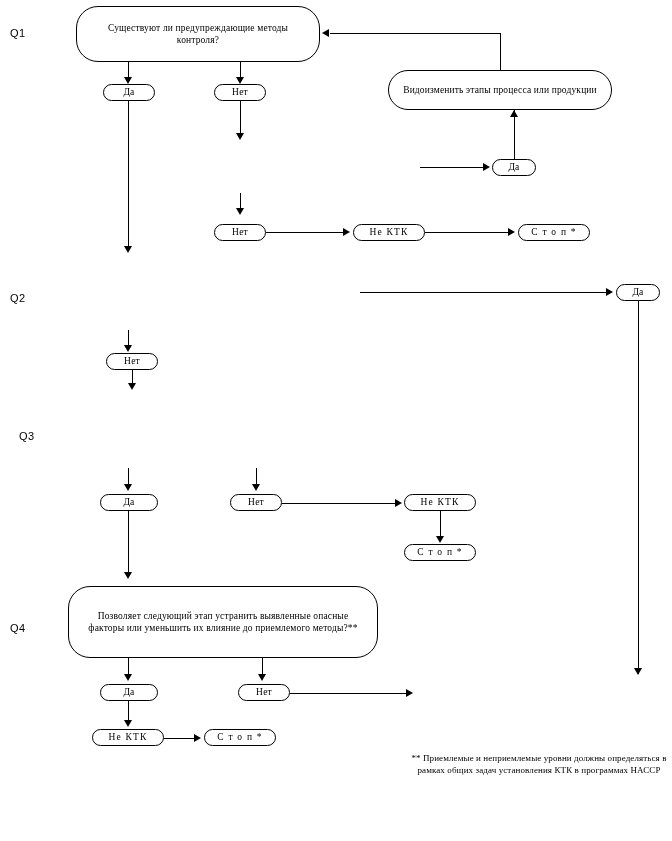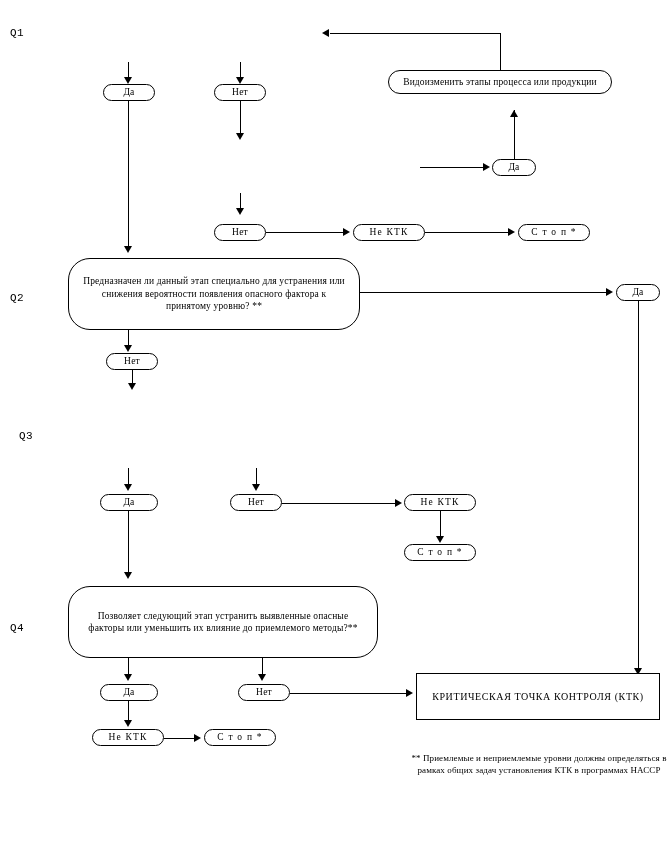--- a/index.html
+++ b/index.html
@@ -10,21 +10,21 @@
   #canvas{
     position:relative;
     width:672px;
     height:841px;
     background:#ffffff;
     overflow:hidden;
   }
   
   .abs{position:absolute;}
   .qlabel{
-    font-family:Liberation Mono, monospace;
+    font-family:Liberation Sans, sans-serif;
     font-size:11px;
     color:#000;
     letter-spacing:0.5px;
   }
   
   .rbox{
     position:absolute;
     border:1px solid #000;
     border-radius:22px;
     background:#fff;
@@ -97,30 +97,31 @@
 </head>
 <body>
 
 <div id="canvas">
 
   <div class="abs qlabel" style="left:10px;top:27px;">Q1</div>
   <div class="abs qlabel" style="left:10px;top:292px;">Q2</div>
   <div class="abs qlabel" style="left:19px;top:430px;">Q3</div>
   <div class="abs qlabel" style="left:10px;top:622px;">Q4</div>
 
+  <div class="rbox" style="left:76px;top:6px;width:244px;height:56px;">Существуют ли предупреждающие методы контроля?</div>
 
   <div class="vline" style="left:128px;top:62px;height:18px;"></div>
   <div class="arr-d" style="left:124px;top:77px;"></div>
   <div class="pill" style="left:103px;top:84px;width:52px;">Да</div>
 
   <div class="vline" style="left:240px;top:62px;height:18px;"></div>
   <div class="arr-d" style="left:236px;top:77px;"></div>
   <div class="pill" style="left:214px;top:84px;width:52px;">Нет</div>
 
-  <div class="rbox" style="left:388px;top:70px;width:224px;height:24px;">Видоизменить этапы процесса или продукции</div>
+  <div class="rbox" style="left:388px;top:70px;width:224px;height:40px;">Видоизменить этапы процесса или продукции</div>
 
   <div class="vline" style="left:500px;top:33px;height:37px;"></div>
   <div class="hline" style="left:330px;top:33px;width:170px;"></div>
   <div class="arr-l" style="left:322px;top:29px;"></div>
 
 
   <div class="vline" style="left:240px;top:101px;height:33px;"></div>
   <div class="arr-d" style="left:236px;top:133px;"></div>
 
   <div class="hline" style="left:420px;top:167px;width:66px;"></div>
@@ -135,21 +136,20 @@
   <div class="pill" style="left:214px;top:224px;width:52px;">Нет</div>
 
   <div class="hline" style="left:266px;top:232px;width:80px;"></div>
   <div class="arr-r" style="left:343px;top:228px;"></div>
   <div class="pill wide" style="left:353px;top:224px;width:72px;">Не КТК</div>
 
   <div class="hline" style="left:425px;top:232px;width:86px;"></div>
   <div class="arr-r" style="left:508px;top:228px;"></div>
   <div class="pill wide" style="left:518px;top:224px;width:72px;">С т о п *</div>
 
-  <div class="rbox" style="left:68px;top:258px;width:292px;height:72px;">Предназначен ли данный  этап специально для устранения или снижения вероятности появления опасного фактора  к принятому уровню? **</div>
 
   <div class="vline" style="left:128px;top:101px;height:146px;"></div>
   <div class="arr-d" style="left:124px;top:246px;"></div>
 
   <div class="hline" style="left:360px;top:292px;width:250px;"></div>
   <div class="arr-r" style="left:606px;top:288px;"></div>
   <div class="pill" style="left:616px;top:284px;width:44px;">Да</div>
 
   <div class="vline" style="left:638px;top:301px;height:373px;"></div>
   <div class="arr-d" style="left:634px;top:668px;"></div>
@@ -195,17 +195,16 @@
   <div class="arr-r" style="left:194px;top:734px;"></div>
   <div class="pill wide" style="left:204px;top:729px;width:72px;">С т о п *</div>
 
   <div class="vline" style="left:262px;top:658px;height:18px;"></div>
   <div class="arr-d" style="left:258px;top:674px;"></div>
   <div class="pill" style="left:238px;top:684px;width:52px;">Нет</div>
 
   <div class="hline" style="left:290px;top:693px;width:118px;"></div>
   <div class="arr-r" style="left:406px;top:689px;"></div>
 
-  <div class="sqbox" style="left:416px;top:673px;width:244px;height:47px;">КРИТИЧЕСКАЯ ТОЧКА КОНТРОЛЯ (КТК)</div>
 
   <div class="fnote" style="left:398px;top:752px;width:282px;">** Приемлемые и неприемлемые уровни должны определяться в рамках общих задач установления КТК в программах НАССР</div>
 
 </div>
 
 </body></html>

